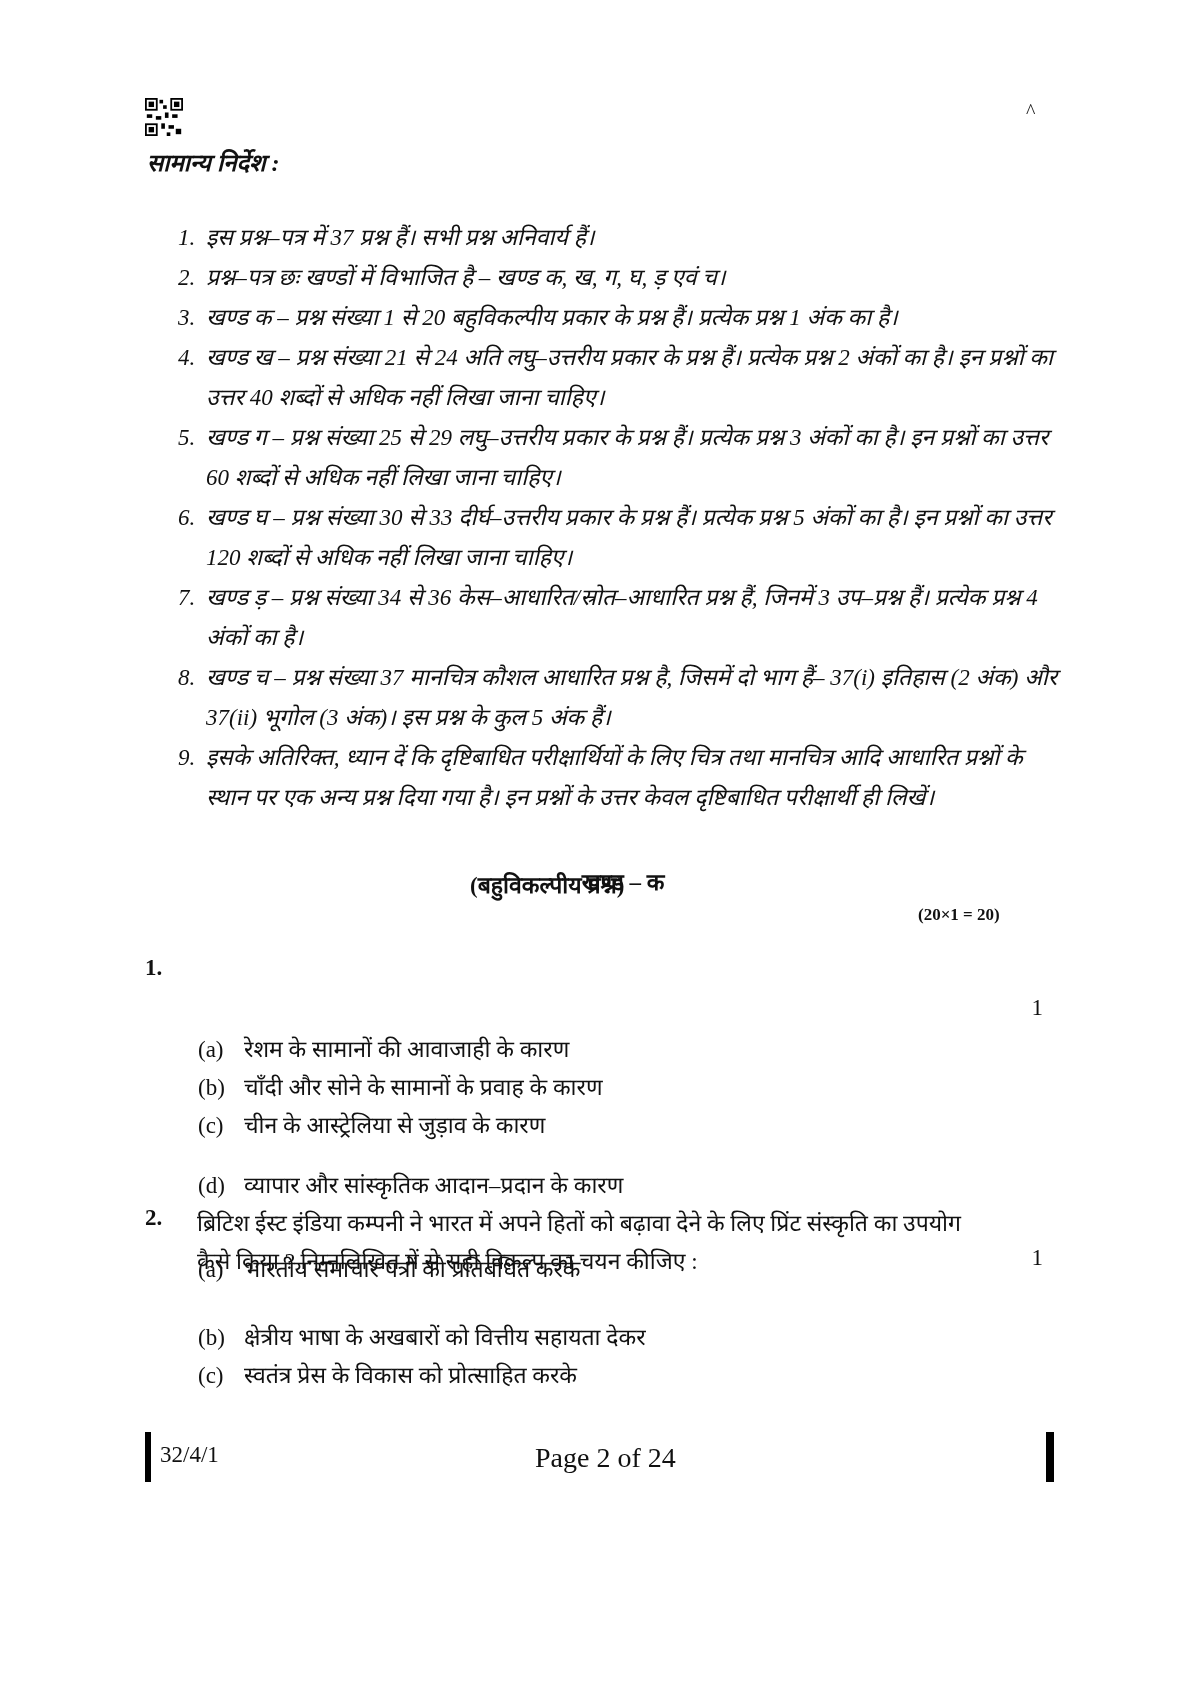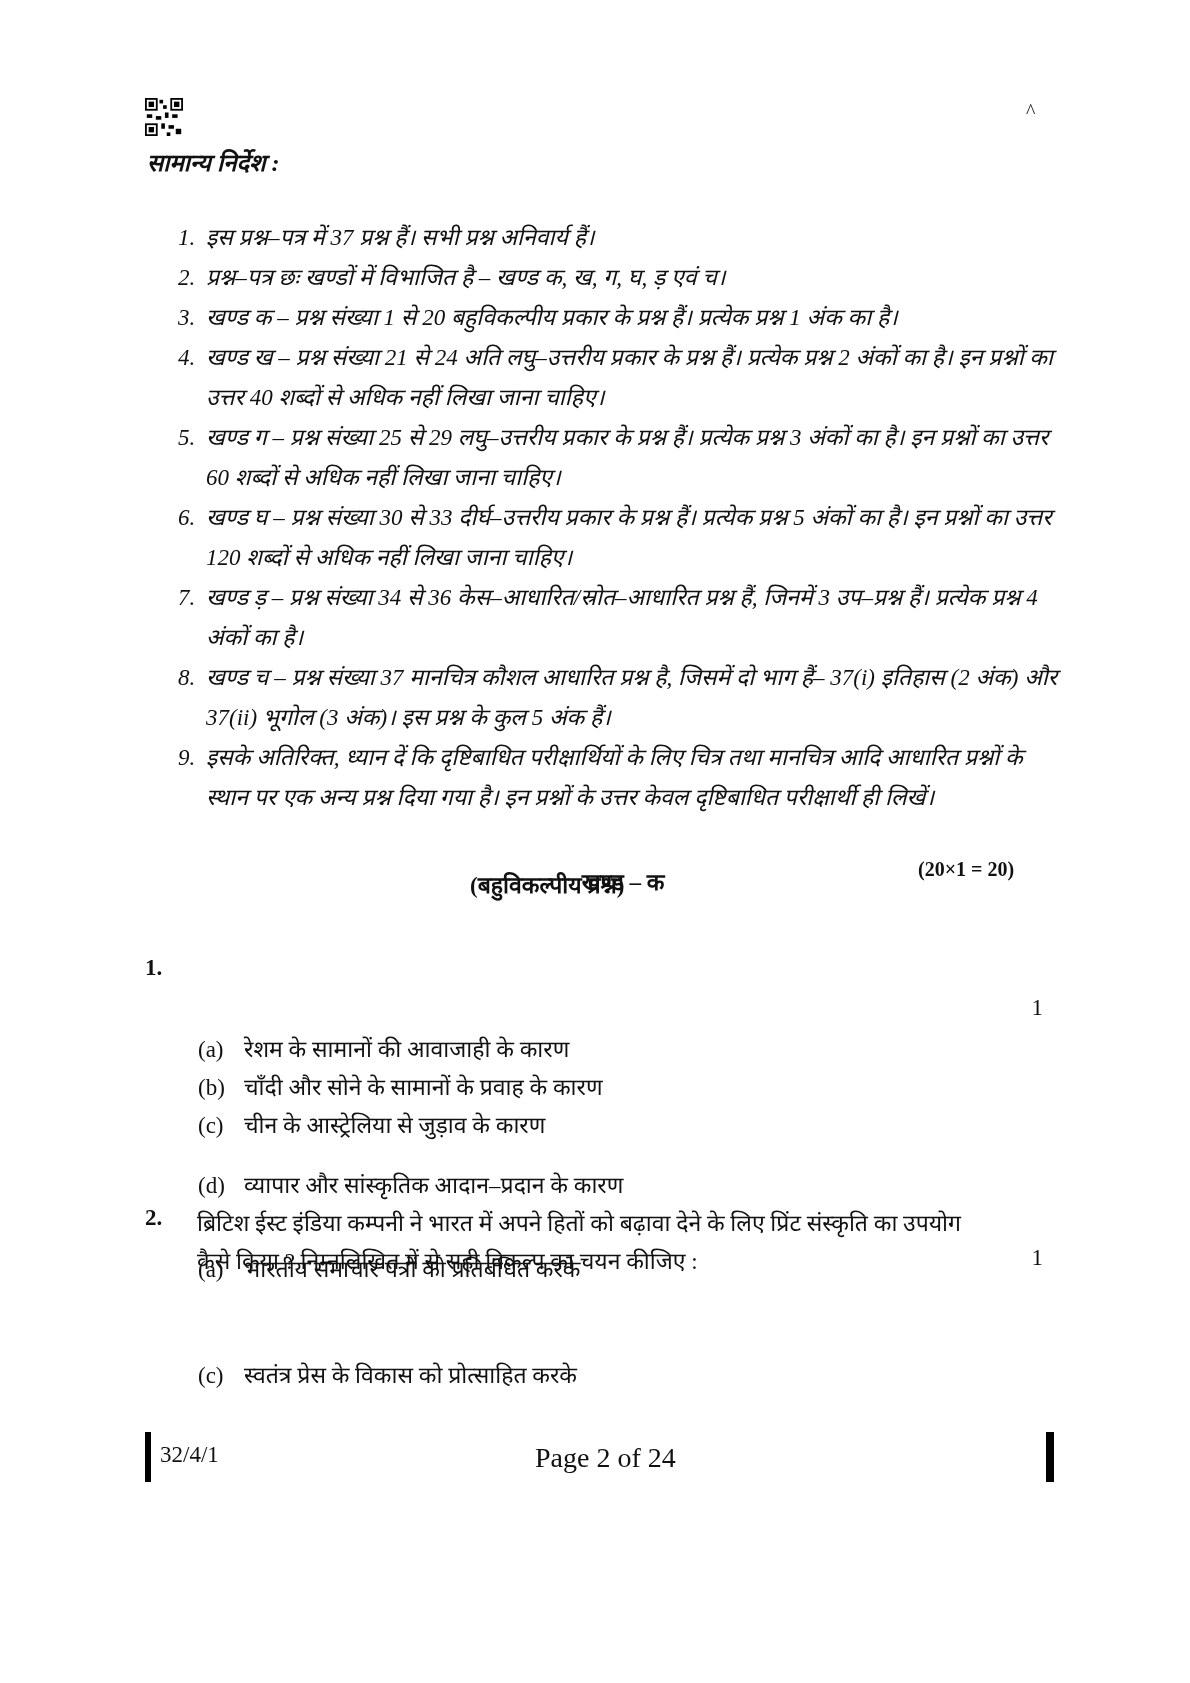--- a/index.html
+++ b/index.html
@@ -7,21 +7,21 @@
     .page { position: absolute; left: 0; top: 0; width: 1190px; height: 1683px; }
     .qr { position: absolute; left: 145px; top: 98px; width: 38px; height: 38px; }
     .caret { position: absolute; left: 1026px; top: 100px; font-size: 20px; color: #222; }
     .gi-title { position: absolute; left: 147px; top: 145px; font-size: 24px; font-weight: bold; font-style: italic; }
     .gi-intro { position: absolute; left: 147px; top: 187px; font-size: 23px; font-style: italic; }
     .instr { position: absolute; left: 178px; width: 880px; font-size: 23px; font-style: italic; line-height: 40px; }
     .instr .num { position: absolute; left: 0; top: 0; width: 40px; }
     .instr .txt { display: block; margin-left: 28px; }
     .sec-title { position: absolute; left: 0; width: 1190px; text-align: center; font-size: 23px; font-weight: bold; }
     .sec-sub { position: absolute; left: 470px; top: 868px; font-size: 23px; font-weight: bold; }
-    .sec-marks { position: absolute; left: 918px; top: 858px; font-size: 20px; font-weight: bold; }
+    .sec-marks { position: absolute; left: 918px; top: 905px; font-size: 17px; font-weight: bold; }
     .q { position: absolute; left: 145px; width: 910px; font-size: 23px; }
     .q .qn { position: absolute; left: 0; top: 0; font-weight: bold; }
     .q .qt { margin-left: 52px; line-height: 38px; width: 800px; }
     .q .qm { position: absolute; right: 12px; font-weight: normal; }
     .opt { position: absolute; left: 198px; font-size: 23px; }
     .opt .ol { display: inline-block; width: 46px; }
     .footer-bar-l { position: absolute; left: 145px; top: 1432px; width: 6px; height: 50px; background: #000; }
     .footer-bar-r { position: absolute; left: 1046px; top: 1432px; width: 8px; height: 50px; background: #000; }
     .footer-code { position: absolute; left: 160px; top: 1442px; font-size: 23px; }
     .footer-page { position: absolute; left: 535px; top: 1442px; font-size: 28px; }
@@ -105,19 +105,20 @@
   <div class="opt" style="top:1070px;"><span class="ol">(b)</span><span>चाँदी और सोने के सामानों के प्रवाह के कारण</span></div>
   <div class="opt" style="top:1108px;"><span class="ol">(c)</span><span>चीन के आस्ट्रेलिया से जुड़ाव के कारण</span></div>
   <div class="opt" style="top:1168px;"><span class="ol">(d)</span><span>व्यापार और सांस्कृतिक आदान–प्रदान के कारण</span></div>
 
   <div class="q" style="top:1205px;">
     <span class="qn">2.</span>
     <div class="qt">ब्रिटिश ईस्ट इंडिया कम्पनी ने भारत में अपने हितों को बढ़ावा देने के लिए प्रिंट संस्कृति का उपयोग कैसे किया ? निम्नलिखित में से सही विकल्प का चयन कीजिए :</div>
     <span class="qm" style="top:40px;">1</span>
   </div>
   <div class="opt" style="top:1252px;"><span class="ol">(a)</span><span>भारतीय समाचार पत्रों को प्रतिबंधित करके</span></div>
+  <div class="opt" style="top:1320px;"><span class="ol">(b)</span><span>क्षेत्रीय भाषा के अखबारों को वित्तीय सहायता देकर</span></div>
   <div class="opt" style="top:1358px;"><span class="ol">(c)</span><span>स्वतंत्र प्रेस के विकास को प्रोत्साहित करके</span></div>
 
   <div class="footer-bar-l"></div>
   <div class="footer-code">32/4/1</div>
   <div class="footer-page">Page 2 of 24</div>
   <div class="footer-bar-r"></div>
 </div>
 
 </body></html>

